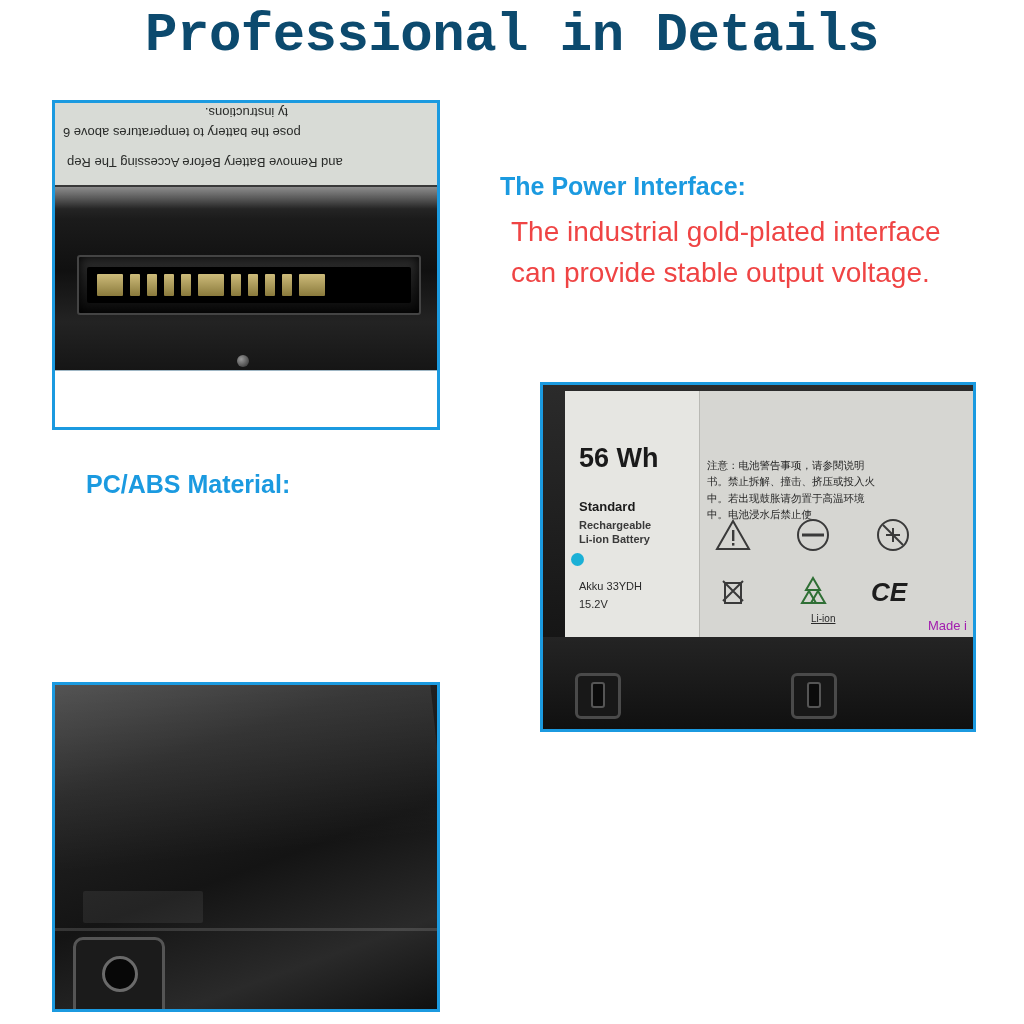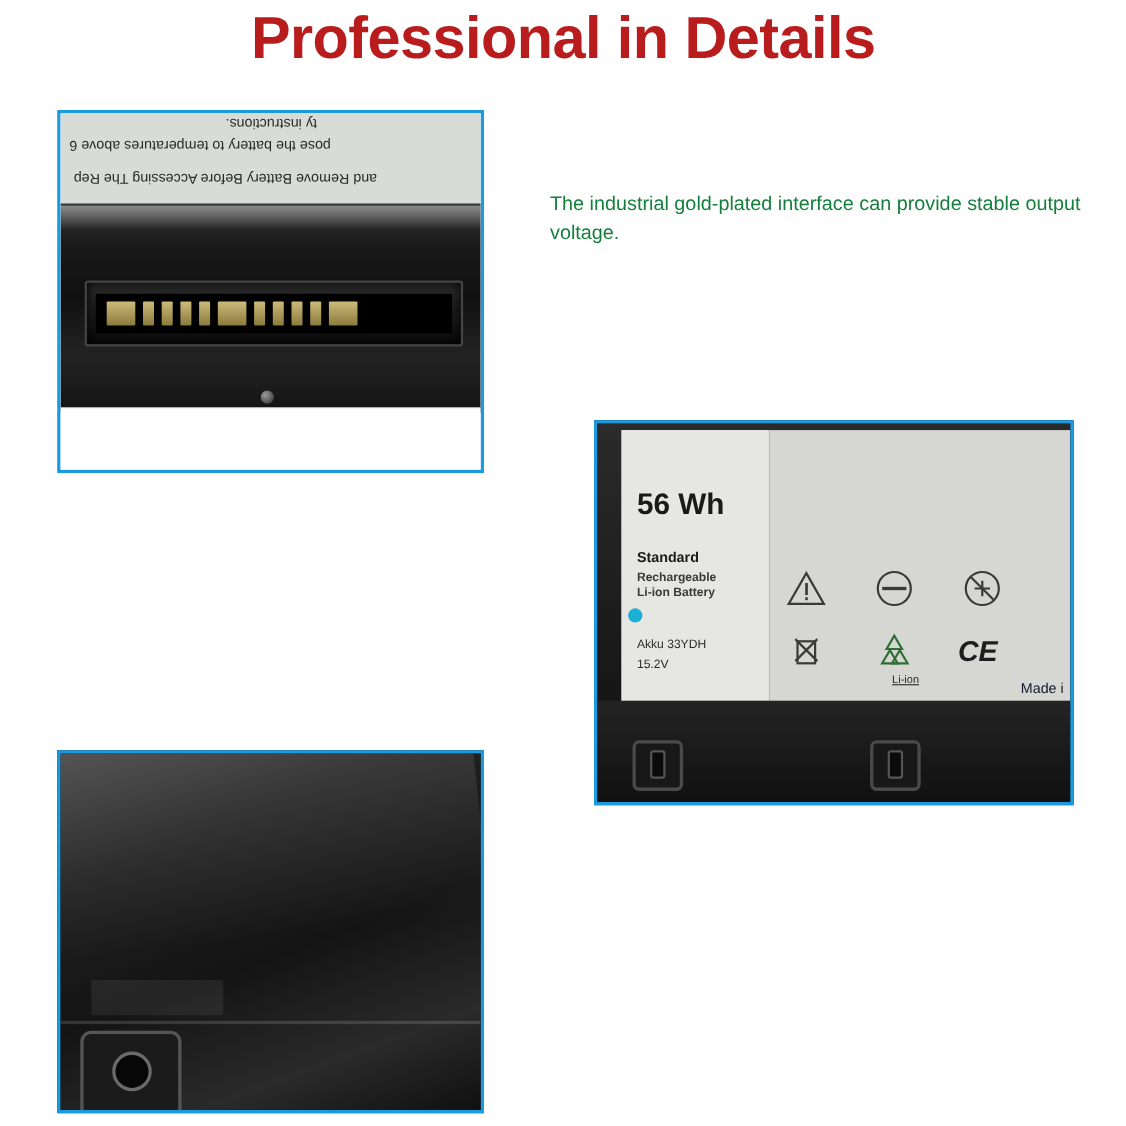--- a/index.html
+++ b/index.html
@@ -23,23 +23,24 @@
 
   
   .title {
     position: absolute;
     left: 0;
     top: 6px;
     width: 1024px;
     text-align: center;
     font-size: 54px;
     font-weight: bold;
-    color: #b91c1c;
+    color: #0c4a6e;
     letter-spacing: -0.5px;
     line-height: 1.1;
+    font-family: Liberation Mono, monospace;
   }
 
   
   .photo {
     position: absolute;
     border: 3px solid #1b9ae0;
     box-sizing: border-box;
     overflow: hidden;
     background: #0c0c0c;
   }
@@ -171,21 +172,21 @@
     display: flex; gap: 44px; align-items: center;
   }
   .ico { width: 36px; height: 36px; }
   .ico svg { width: 100%; height: 100%; }
   .p2-ce {
     position: absolute; right: 66px; top: 186px;
     font-size: 26px; font-weight: bold; font-style: italic; color: #1d1d1d;
   }
   .p2-made {
     position: absolute; right: 6px; bottom: 6px;
-    font-size: 13px; color: #0f172a;
+    font-size: 13px; color: #a21caf;
   }
   .p2-liion {
     position: absolute; left: 246px; top: 222px;
     font-size: 10px; color: #2a2a2a; text-decoration: underline;
   }
   .p2-bottom {
     position: absolute; left: 0; bottom: 0; width: 100%; height: 92px;
     background: linear-gradient(180deg,#242424,#101010);
   }
   .clasp {
@@ -244,23 +245,23 @@
 
   
   .block { position: absolute; }
   .block h3 {
     margin: 0 0 6px 0;
     font-size: 25px;
     font-weight: bold;
     color: #1b9ae0;
   }
   .block p {
-    margin: 0;
-    font-size: 18px;
-    color: #15803d;
+    margin: 11px;
+    font-size: 28px;
+    color: #ef4444;
     line-height: 1.45;
   }
   .b1 { left: 500px; top: 172px; width: 500px; }
   .b2 { left: 86px;  top: 470px; width: 420px; }
   .b3 { left: 500px; top: 806px; width: 500px; }
 </style>
 </head>
 <body>
 
 <div class="page">
@@ -289,39 +290,42 @@
         <span class="pin"></span>
         <span class="pin wide"></span>
       </div>
     </div>
     <div class="p1-screw"></div>
     <div class="p1-footline"></div>
     <div class="p1-foot"></div>
   </div>
 
   <div class="block b1">
+    <h3>The Power Interface:</h3>
     <p>The industrial gold-plated interface can provide stable output voltage.</p>
   </div>
 
   <div class="block b2">
+    <h3>PC/ABS Material:</h3>
   </div>
 
   <div class="photo photo2">
     <div class="p2-top">
       <div class="p2-sticker">
 
         <div class="p2-left"></div>
         <div class="p2-wh">56 Wh</div>
         <div class="p2-std">Standard</div>
         <div class="p2-sub">Rechargeable</div>
         <div class="p2-sub" style="top:142px">Li-ion Battery</div>
         <div class="p2-dot"></div>
         <div class="p2-type">Akku 33YDH</div>
         <div class="p2-type" style="top:206px">15.2V</div>
 
+        <div class="p2-cn">注意：电池警告事项，请参閱说明书。禁止拆解、撞击、挤压或投入火中。若出现鼓胀请勿置于高温环境中。电池浸水后禁止使</div>
 
         <div class="p2-icons">
           <span class="ico">
             <svg viewBox="0 0 36 36">
                 <polygon points="18,4 34,32 2,32" fill="none" stroke="#3a3a3a" stroke-width="2"></polygon>
                 <rect x="17" y="13" width="2.4" height="11" fill="#3a3a3a"></rect>
                 <rect x="17" y="26" width="2.4" height="2.6" fill="#3a3a3a"></rect>
               </svg>
           </span>
           <span class="ico">

